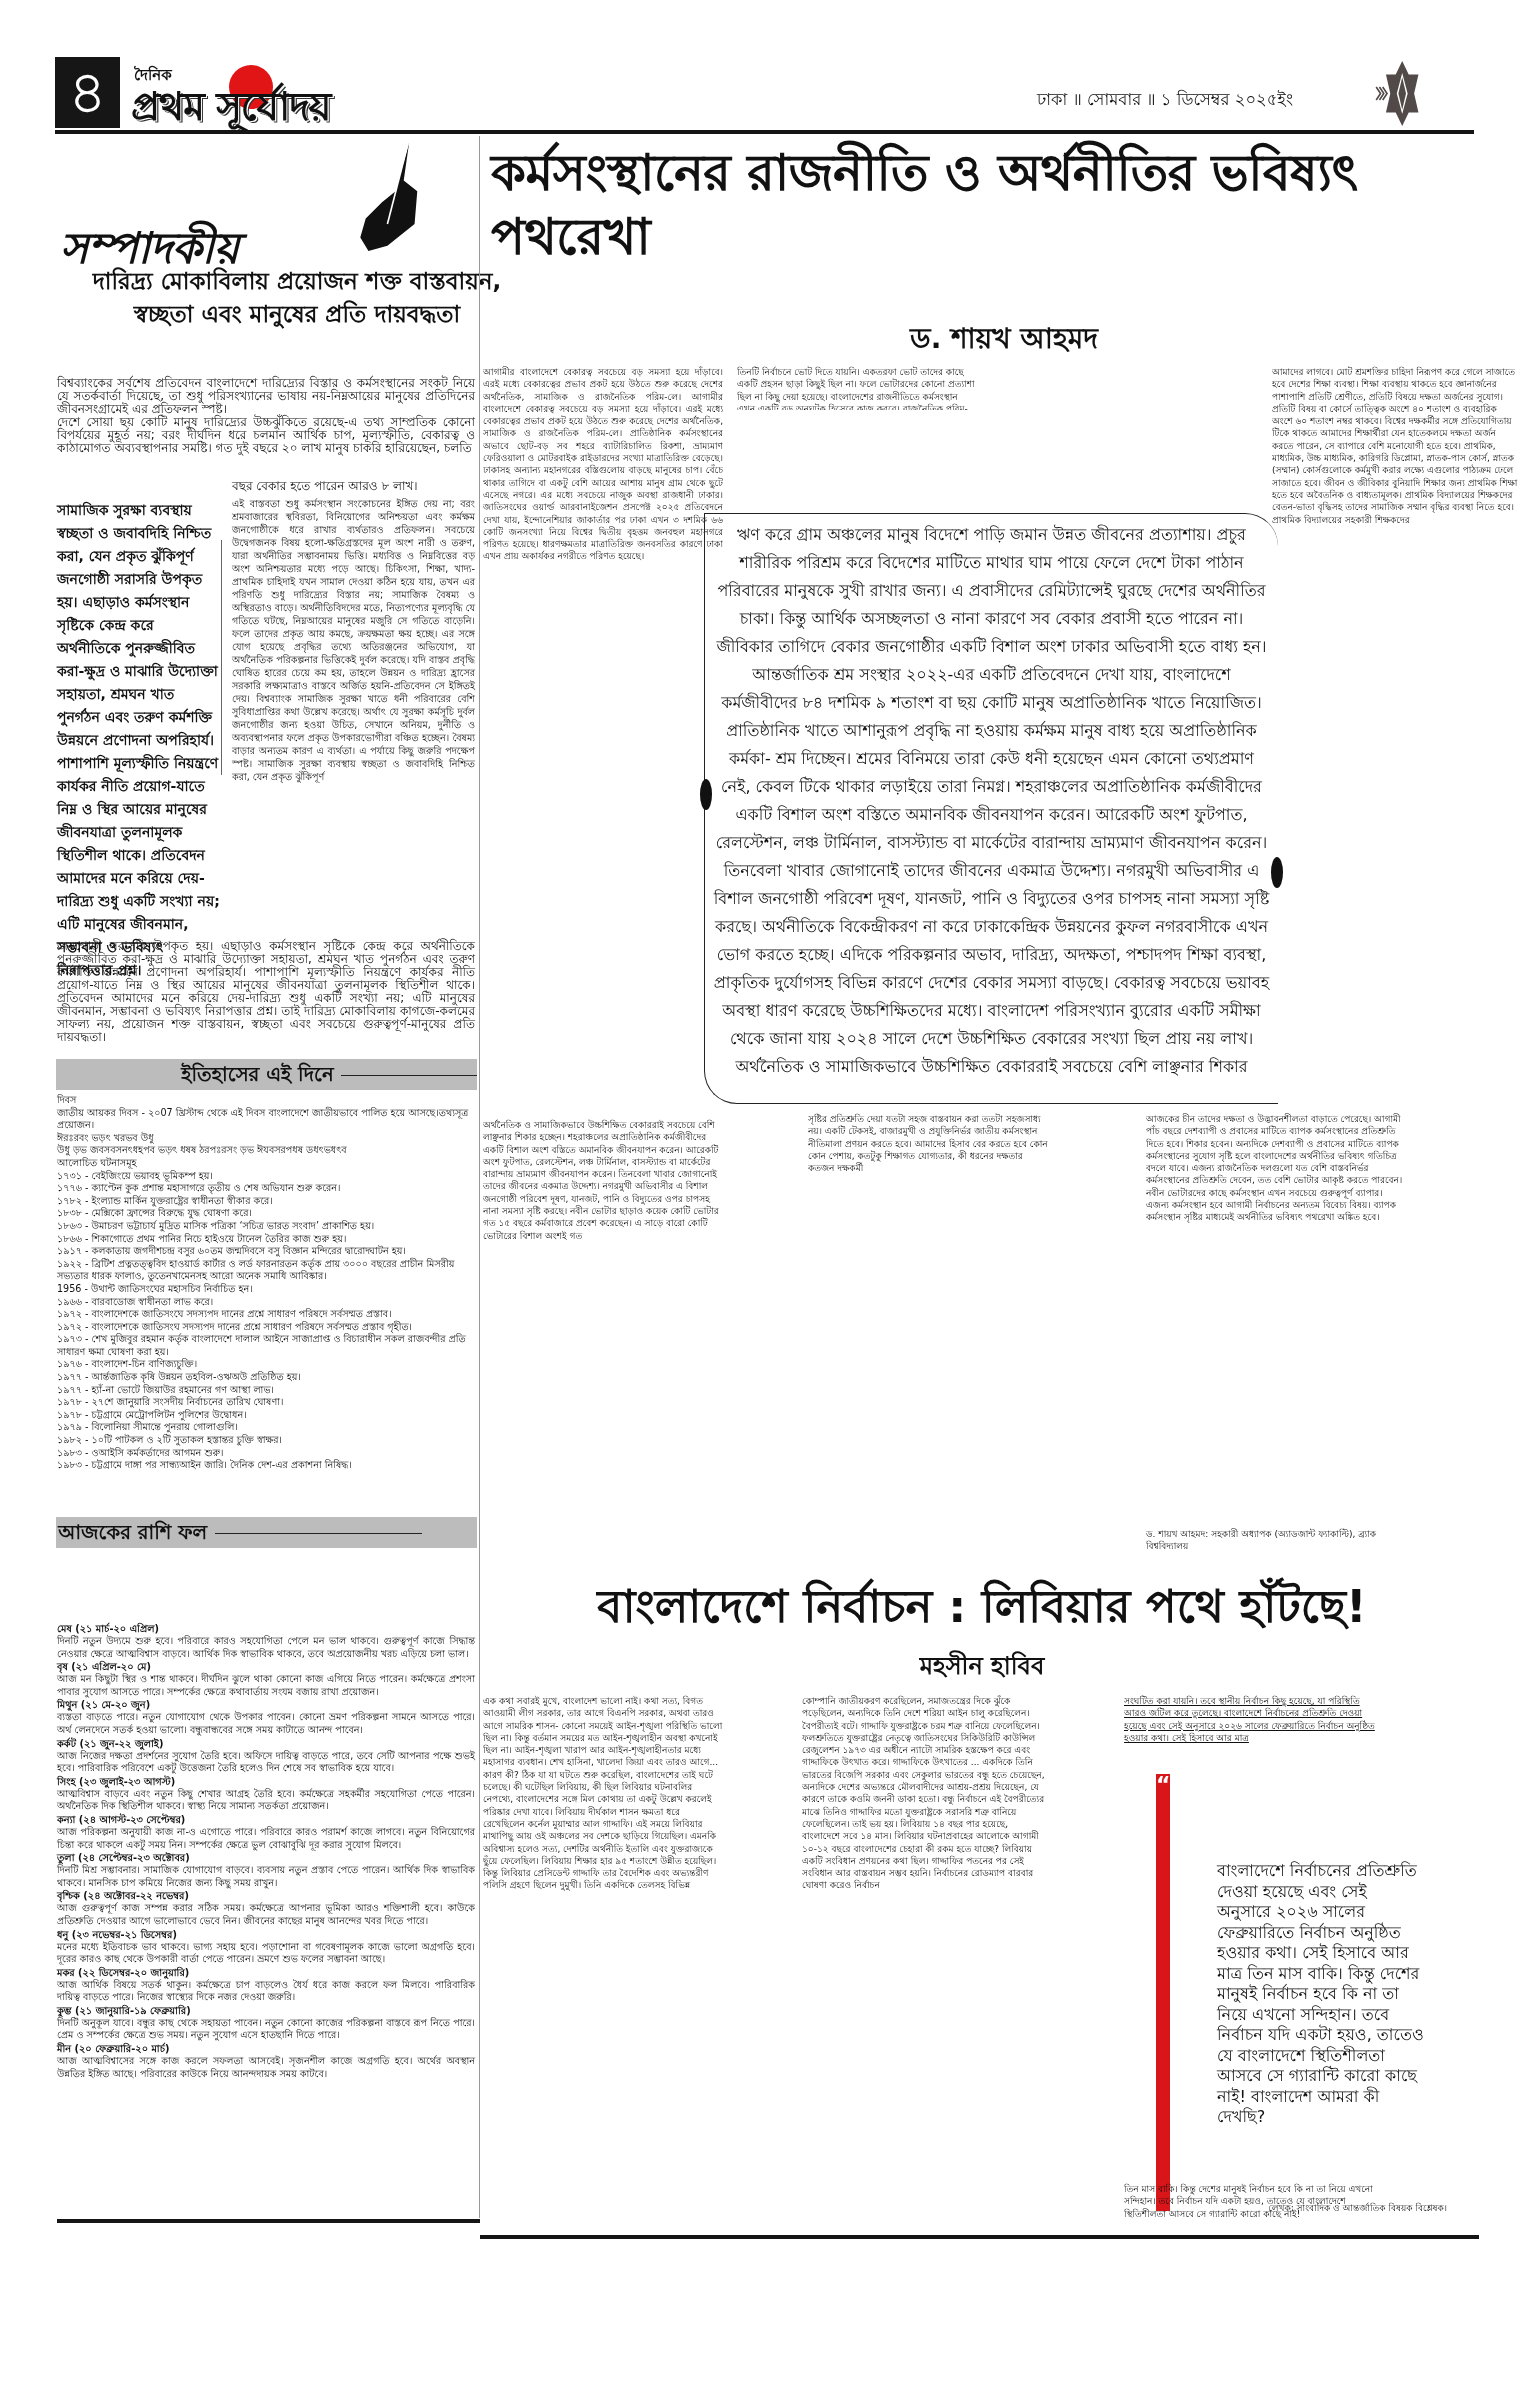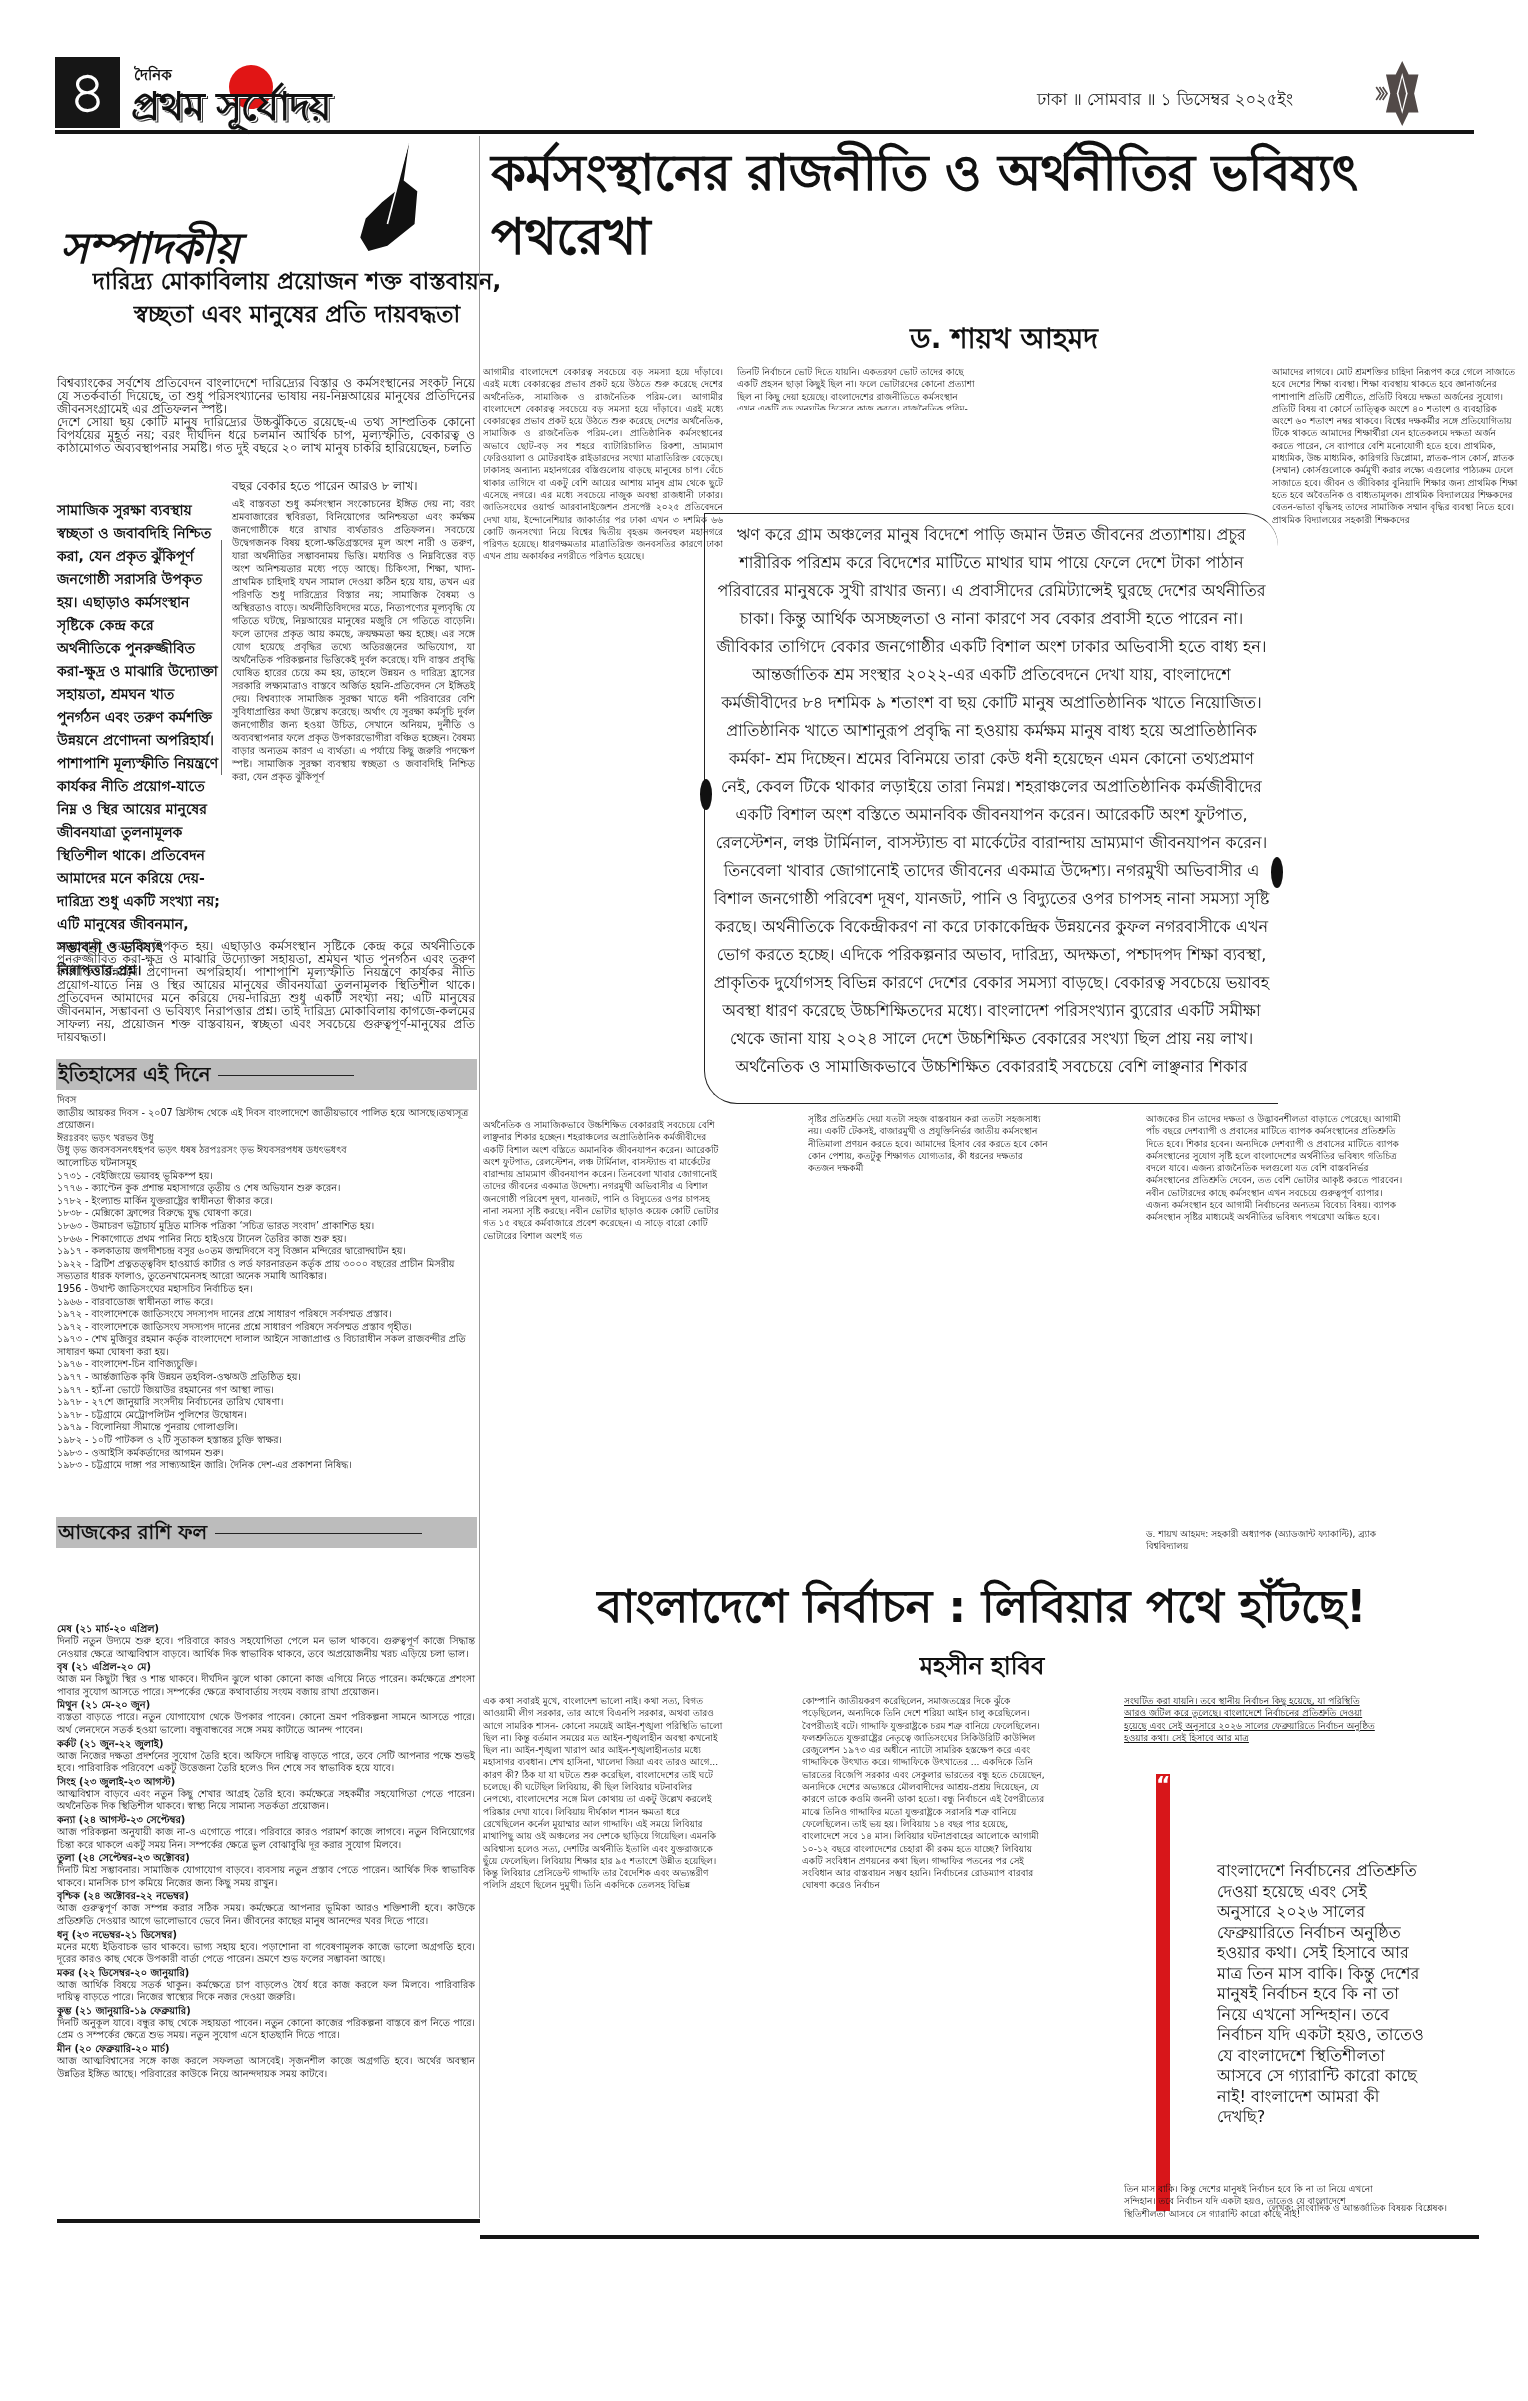--- a/index.html
+++ b/index.html
@@ -63,21 +63,21 @@
 </svg>
 <div class="abs ed-headline">দারিদ্র্য মোকাবিলায় প্রয়োজন শক্ত বাস্তবায়ন, স্বচ্ছতা এবং মানুষের প্রতি দায়বদ্ধতা</div>
 <div class="abs ed-body" style="left:57px;top:377px;width:418px;">বিশ্বব্যাংকের সর্বশেষ প্রতিবেদন বাংলাদেশে দারিদ্র্যের বিস্তার ও কর্মসংস্থানের সংকট নিয়ে যে সতর্কবার্তা দিয়েছে, তা শুধু পরিসংখ্যানের ভাষায় নয়-নিম্নআয়ের মানুষের প্রতিদিনের জীবনসংগ্রামেই এর প্রতিফলন স্পষ্ট।</div>
 <div class="abs ed-body" style="left:57px;top:416px;width:418px;">দেশে সোয়া ছয় কোটি মানুষ দারিদ্র্যের উচ্চঝুঁকিতে রয়েছে-এ তথ্য সাম্প্রতিক কোনো বিপর্যয়ের মুহূর্ত নয়; বরং দীর্ঘদিন ধরে চলমান আর্থিক চাপ, মূল্যস্ফীতি, বেকারত্ব ও কাঠামোগত অব্যবস্থাপনার সমষ্টি। গত দুই বছরে ২০ লাখ মানুষ চাকরি হারিয়েছেন, চলতি</div>
 <div class="abs ed-body" style="left:232px;top:480px;width:240px;">বছর বেকার হতে পারেন আরও ৮ লাখ।</div>
 <div class="abs pullquote-left">সামাজিক সুরক্ষা ব্যবস্থায় স্বচ্ছতা ও জবাবদিহি নিশ্চিত করা, যেন প্রকৃত ঝুঁকিপূর্ণ জনগোষ্ঠী সরাসরি উপকৃত হয়। এছাড়াও কর্মসংস্থান সৃষ্টিকে কেন্দ্র করে অর্থনীতিকে পুনরুজ্জীবিত করা-ক্ষুদ্র ও মাঝারি উদ্যোক্তা সহায়তা, শ্রমঘন খাত পুনর্গঠন এবং তরুণ কর্মশক্তি উন্নয়নে প্রণোদনা অপরিহার্য। পাশাপাশি মূল্যস্ফীতি নিয়ন্ত্রণে কার্যকর নীতি প্রয়োগ-যাতে নিম্ন ও স্থির আয়ের মানুষের জীবনযাত্রা তুলনামূলক স্থিতিশীল থাকে। প্রতিবেদন আমাদের মনে করিয়ে দেয়-দারিদ্র্য শুধু একটি সংখ্যা নয়; এটি মানুষের জীবনমান, সম্ভাবনা ও ভবিষ্যৎ নিরাপত্তার প্রশ্ন।</div>
 <div class="abs vline-double" style="left:221px;top:540px;height:235px;"></div>
 <div class="abs ed-body" style="left:232px;top:497px;width:243px;font-size:9.6px;line-height:13px;">এই বাস্তবতা শুধু কর্মসংস্থান সংকোচনের ইঙ্গিত দেয় না; বরং শ্রমবাজারের স্থবিরতা, বিনিয়োগের অনিশ্চয়তা এবং কর্মক্ষম জনগোষ্ঠীকে ধরে রাখার ব্যর্থতারও প্রতিফলন। সবচেয়ে উদ্বেগজনক বিষয় হলো-ক্ষতিগ্রস্তদের মূল অংশ নারী ও তরুণ, যারা অর্থনীতির সম্ভাবনাময় ভিত্তি। মধ্যবিত্ত ও নিম্নবিত্তের বড় অংশ অনিশ্চয়তার মধ্যে পড়ে আছে। চিকিৎসা, শিক্ষা, খাদ্য-প্রাথমিক চাহিদাই যখন সামাল দেওয়া কঠিন হয়ে যায়, তখন এর পরিণতি শুধু দারিদ্র্যের বিস্তার নয়; সামাজিক বৈষম্য ও অস্থিরতাও বাড়ে। অর্থনীতিবিদদের মতে, নিত্যপণ্যের মূল্যবৃদ্ধি যে গতিতে ঘটছে, নিম্নআয়ের মানুষের মজুরি সে গতিতে বাড়েনি। ফলে তাদের প্রকৃত আয় কমছে, ক্রয়ক্ষমতা ক্ষয় হচ্ছে। এর সঙ্গে যোগ হয়েছে প্রবৃদ্ধির তথ্যে অতিরঞ্জনের অভিযোগ, যা অর্থনৈতিক পরিকল্পনার ভিত্তিকেই দুর্বল করেছে। যদি বাস্তব প্রবৃদ্ধি ঘোষিত হারের চেয়ে কম হয়, তাহলে উন্নয়ন ও দারিদ্র্য হ্রাসের সরকারি লক্ষ্যমাত্রাও বাস্তবে অর্জিত হয়নি-প্রতিবেদন সে ইঙ্গিতই দেয়। বিশ্বব্যাংক সামাজিক সুরক্ষা খাতে ধনী পরিবারের বেশি সুবিধাপ্রাপ্তির কথা উল্লেখ করেছে। অর্থাৎ যে সুরক্ষা কর্মসূচি দুর্বল জনগোষ্ঠীর জন্য হওয়া উচিত, সেখানে অনিয়ম, দুর্নীতি ও অব্যবস্থাপনার ফলে প্রকৃত উপকারভোগীরা বঞ্চিত হচ্ছেন। বৈষম্য বাড়ার অন্যতম কারণ এ ব্যর্থতা। এ পর্যায়ে কিছু জরুরি পদক্ষেপ স্পষ্ট। সামাজিক সুরক্ষা ব্যবস্থায় স্বচ্ছতা ও জবাবদিহি নিশ্চিত করা, যেন প্রকৃত ঝুঁকিপূর্ণ</div>
 <div class="abs ed-body" style="left:57px;top:940px;width:418px;">জনগোষ্ঠী সরাসরি উপকৃত হয়। এছাড়াও কর্মসংস্থান সৃষ্টিকে কেন্দ্র করে অর্থনীতিকে পুনরুজ্জীবিত করা-ক্ষুদ্র ও মাঝারি উদ্যোক্তা সহায়তা, শ্রমঘন খাত পুনর্গঠন এবং তরুণ কর্মশক্তি উন্নয়নে প্রণোদনা অপরিহার্য। পাশাপাশি মূল্যস্ফীতি নিয়ন্ত্রণে কার্যকর নীতি প্রয়োগ-যাতে নিম্ন ও স্থির আয়ের মানুষের জীবনযাত্রা তুলনামূলক স্থিতিশীল থাকে। প্রতিবেদন আমাদের মনে করিয়ে দেয়-দারিদ্র্য শুধু একটি সংখ্যা নয়; এটি মানুষের জীবনমান, সম্ভাবনা ও ভবিষ্যৎ নিরাপত্তার প্রশ্ন। তাই দারিদ্র্য মোকাবিলায় কাগজে-কলমের সাফল্য নয়, প্রয়োজন শক্ত বাস্তবায়ন, স্বচ্ছতা এবং সবচেয়ে গুরুত্বপূর্ণ-মানুষের প্রতি দায়বদ্ধতা।</div>
 
-<div class="abs section-bar" style="left:56px;top:1059px;width:419px;">
+<div class="abs section-bar" style="left:56px;top:1059px;width:419px;text-align:right;">
   <span>ইতিহাসের এই দিনে</span><span class="dash"></span>
 </div>
 <div class="abs list-line" style="left:57px;top:1094px;width:418px;">
   <div>দিবস</div>
   <div>জাতীয় আয়কর দিবস - ২০07 খ্রিস্টাব্দ থেকে এই দিবস বাংলাদেশে জাতীয়ভাবে পালিত হয়ে আসছে।তথ্যসূত্র প্রয়োজন।</div>
   <div>ঈরঃরবং ভড়ৎ খরভব উধু</div>
   <div>উধু ড়ভ জবসবসনৎধহপব ভড়ৎ ধষষ ঠরপঃরসং ড়ভ ঈযবসরপধষ ডধৎভধৎব</div>
   <div>আলোচিত ঘটনাসমূহ</div>
   <div>১৭৩১ - বেইজিংয়ে ভয়াবহ ভূমিকম্প হয়।</div>
   <div>১৭৭৬ - ক্যাপ্টেন কুক প্রশান্ত মহাসাগরে তৃতীয় ও শেষ অভিযান শুরু করেন।</div>

